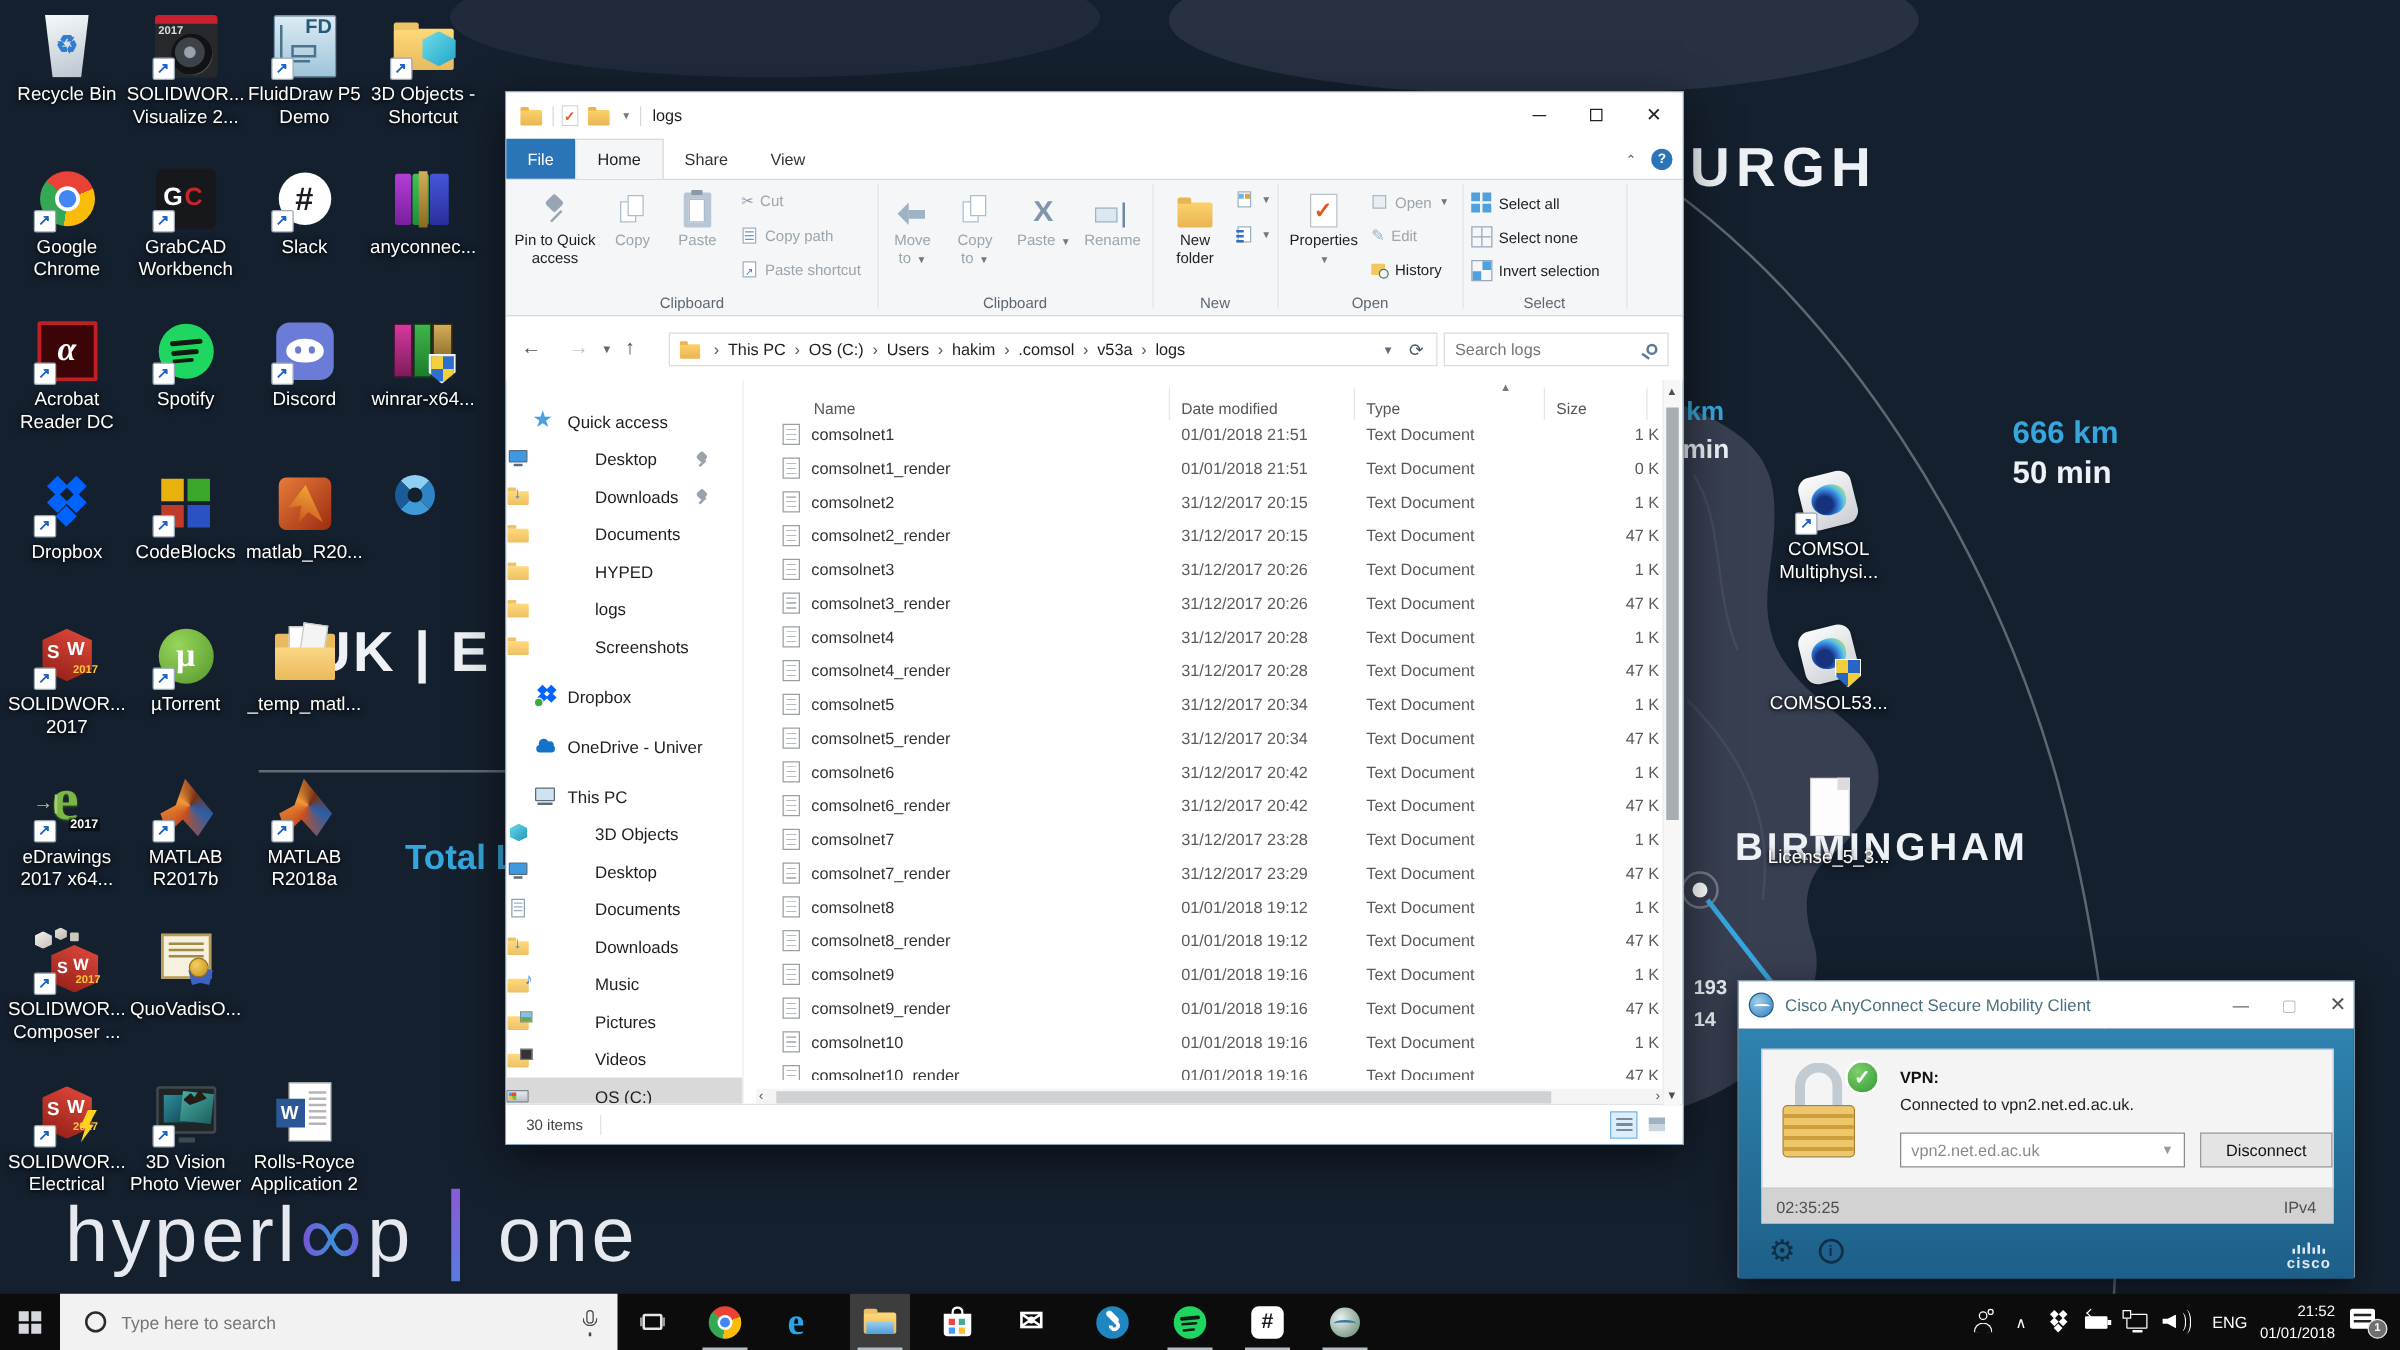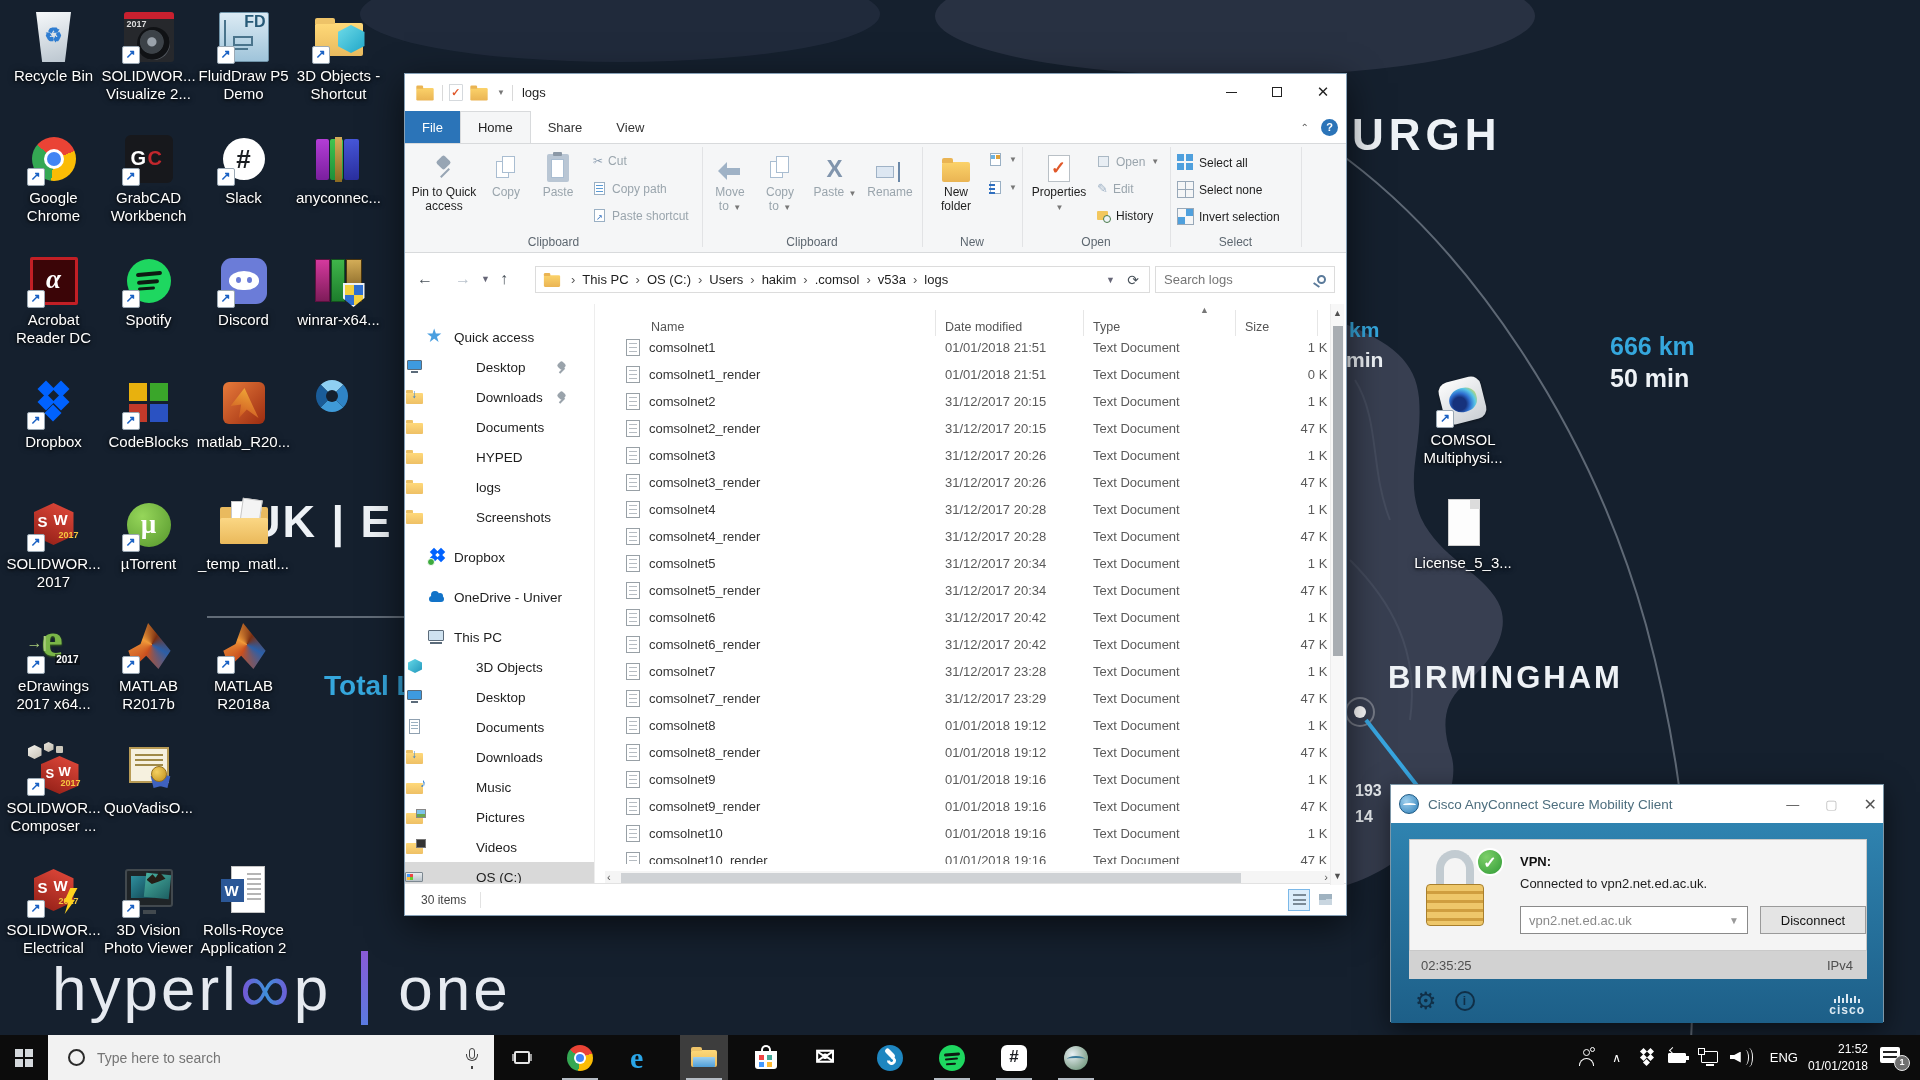--- a/index.html
+++ b/index.html
@@ -518,20 +518,28 @@
 
       <div class="dcell sc">
         <div class="dicon">
           <i style="position:absolute;left:5px;top:5px;width:43px;height:43px;background:linear-gradient(160deg,#fdfdfd,#c9ced3);border-radius:10px;transform:rotate(-14deg);box-shadow:0 1px 3px rgba(0,0,0,.4)"></i>
           <i style="position:absolute;left:13px;top:14px;width:28px;height:24px;border-radius:52% 44% 48% 50%;background:radial-gradient(circle at 35% 62%,#16327c 0 28%,#2e6fd0 45%,#58c6e8 66%,#f0e03a 92%);transform:rotate(-14deg)"></i>
         </div>
         <div class="dlabel">COMSOL
 Multiphysi...</div>
       </div>
 
+      <div class="dcell">
+        <div class="dicon">
+          <i style="position:absolute;left:5px;top:5px;width:43px;height:43px;background:linear-gradient(160deg,#fdfdfd,#c9ced3);border-radius:10px;transform:rotate(-14deg);box-shadow:0 1px 3px rgba(0,0,0,.4)"></i>
+          <i style="position:absolute;left:13px;top:14px;width:28px;height:24px;border-radius:52% 44% 48% 50%;background:radial-gradient(circle at 35% 62%,#16327c 0 28%,#2e6fd0 45%,#58c6e8 66%,#f0e03a 92%);transform:rotate(-14deg)"></i>
+          <i style="position:absolute;right:1px;bottom:1px;width:21px;height:23px;background:conic-gradient(#2766c2 0 25%,#f2cf3a 0 50%,#2766c2 0 75%,#f2cf3a 0);clip-path:polygon(0 0,100% 0,100% 58%,50% 100%,0 58%);border:1.5px solid #fff"></i>
+        </div>
+        <div class="dlabel">COMSOL53...</div>
+      </div>
 
       <div class="dcell">
         <div class="dicon">
           <i style="position:absolute;left:12px;top:2px;width:32px;height:47px;background:#fdfdfd;border:1px solid #cfcfcf;clip-path:polygon(0 0,72% 0,100% 20%,100% 100%,0 100%)"></i>
           <i style="position:absolute;left:34px;top:2px;width:10px;height:10px;background:#dcdcdc"></i>
         </div>
         <div class="dlabel">License_5_3...</div>
       </div>
     </div>
 

